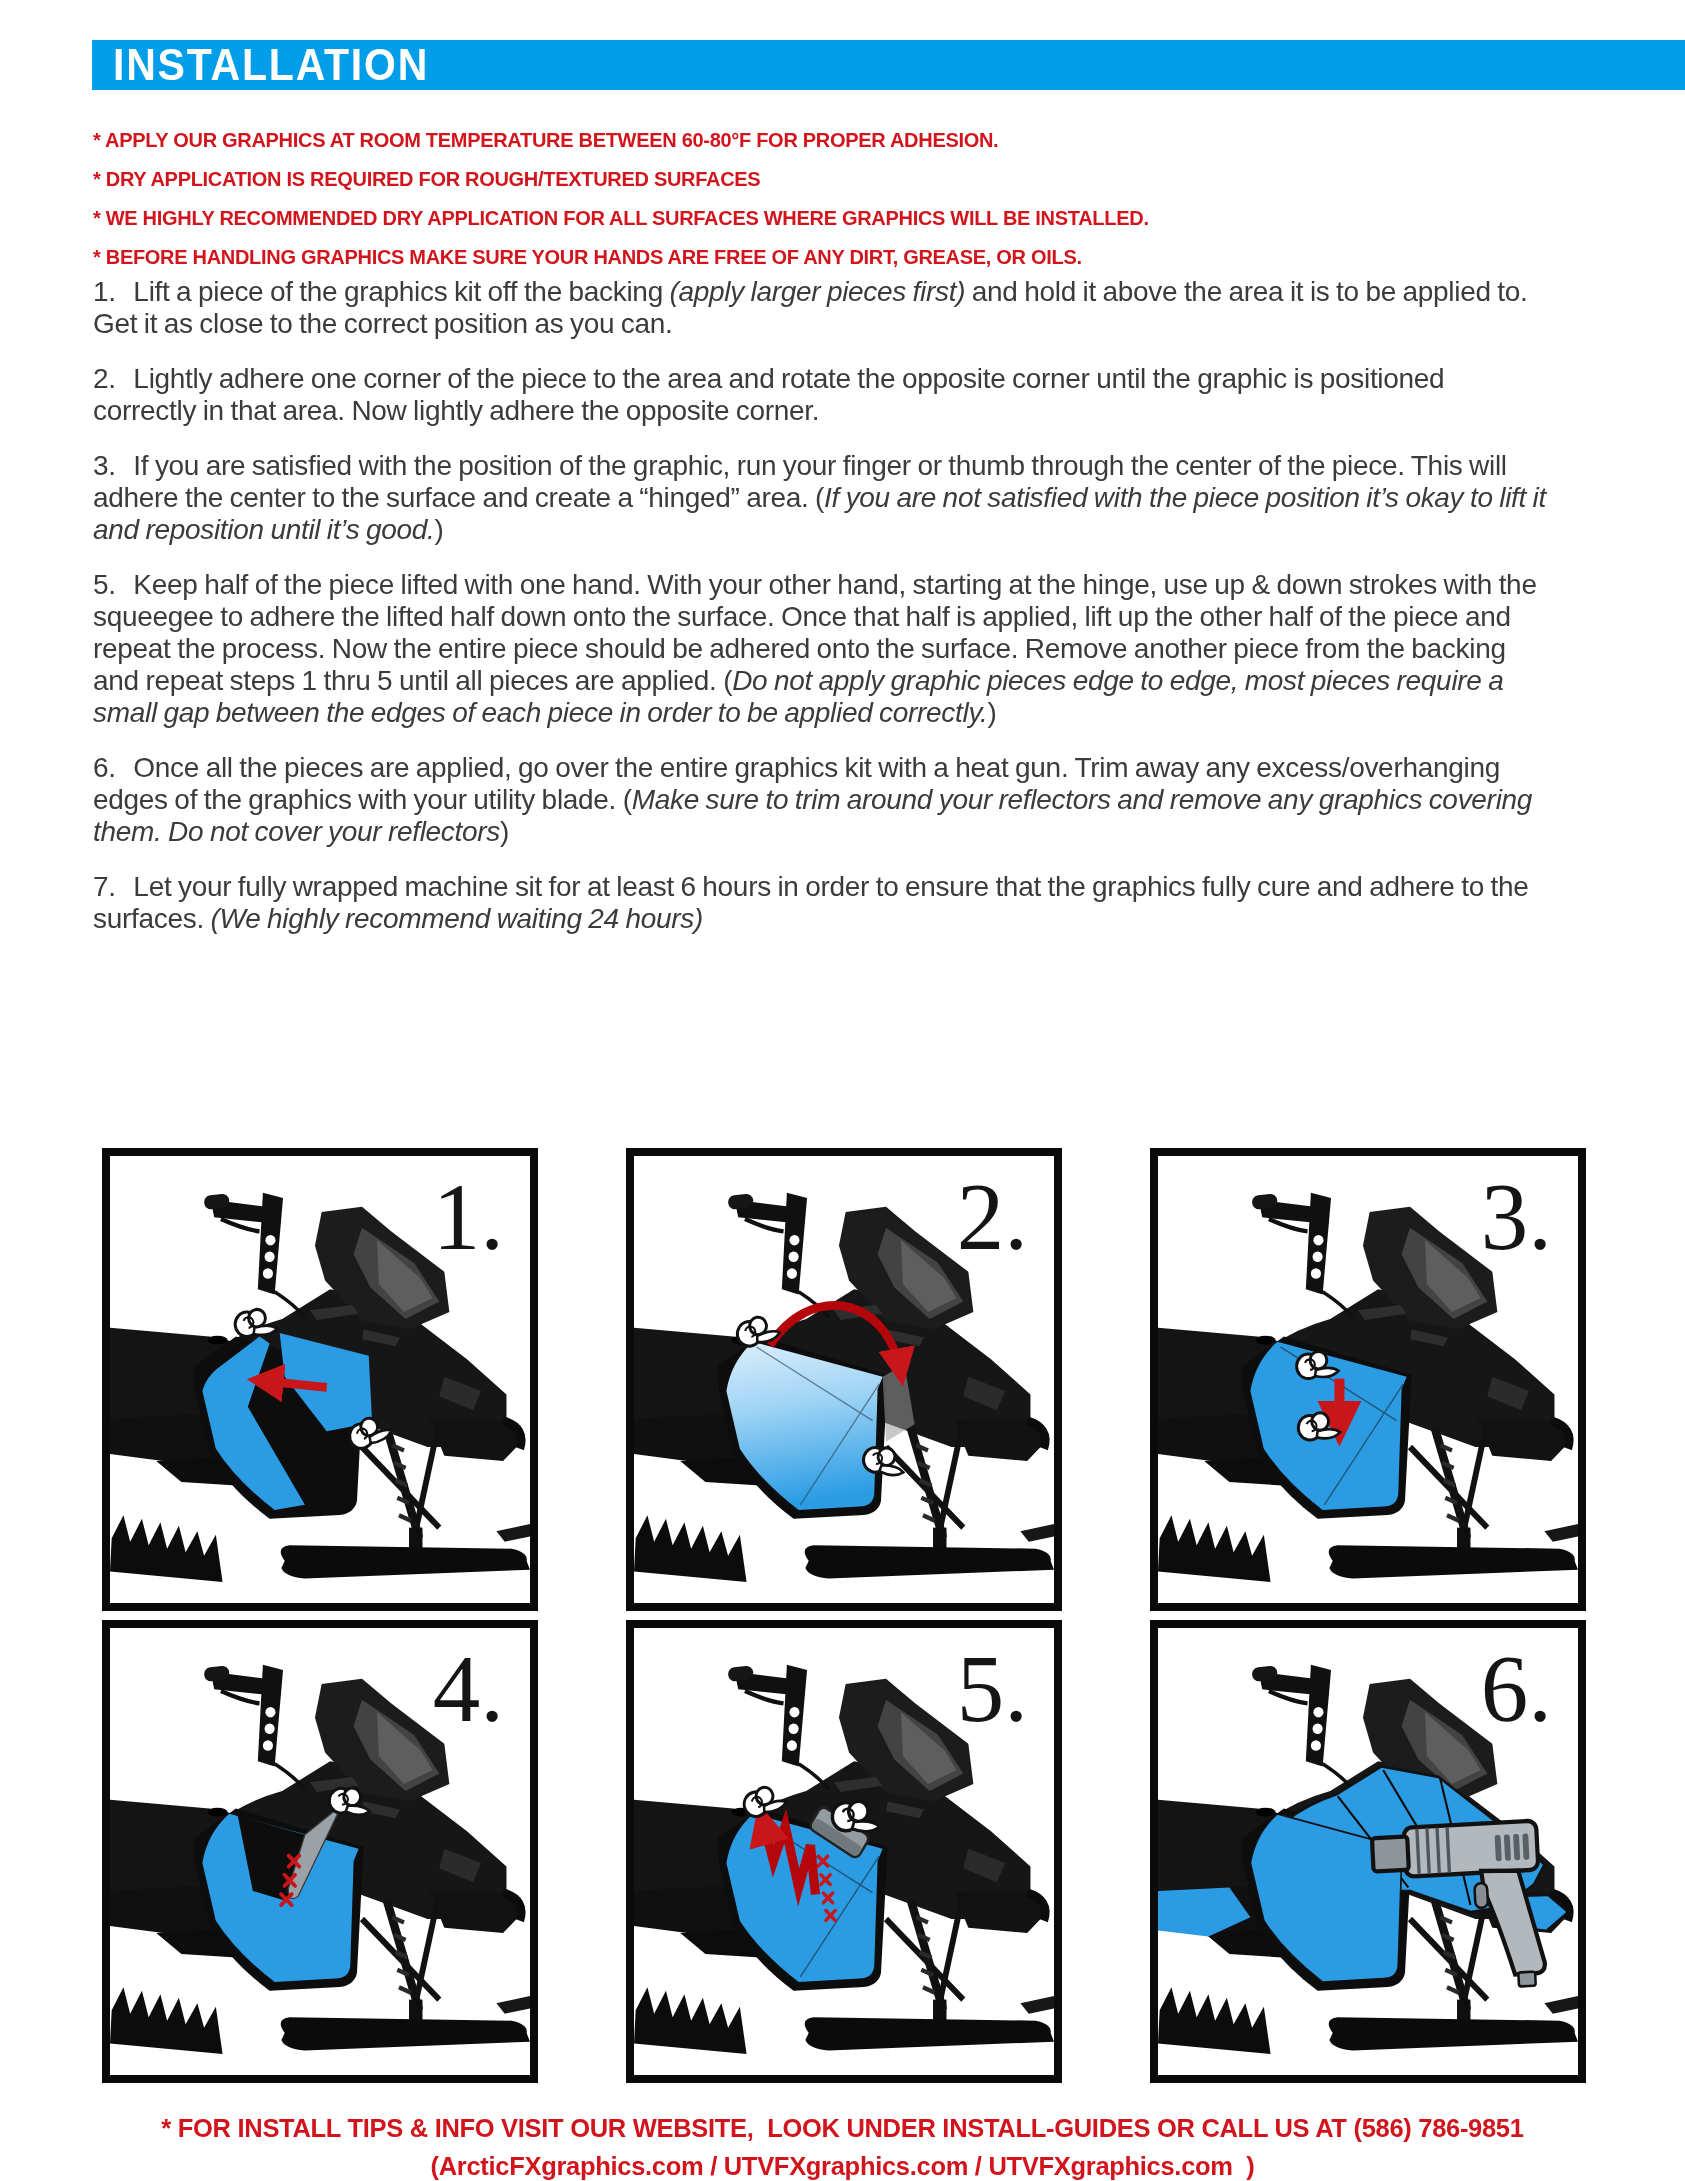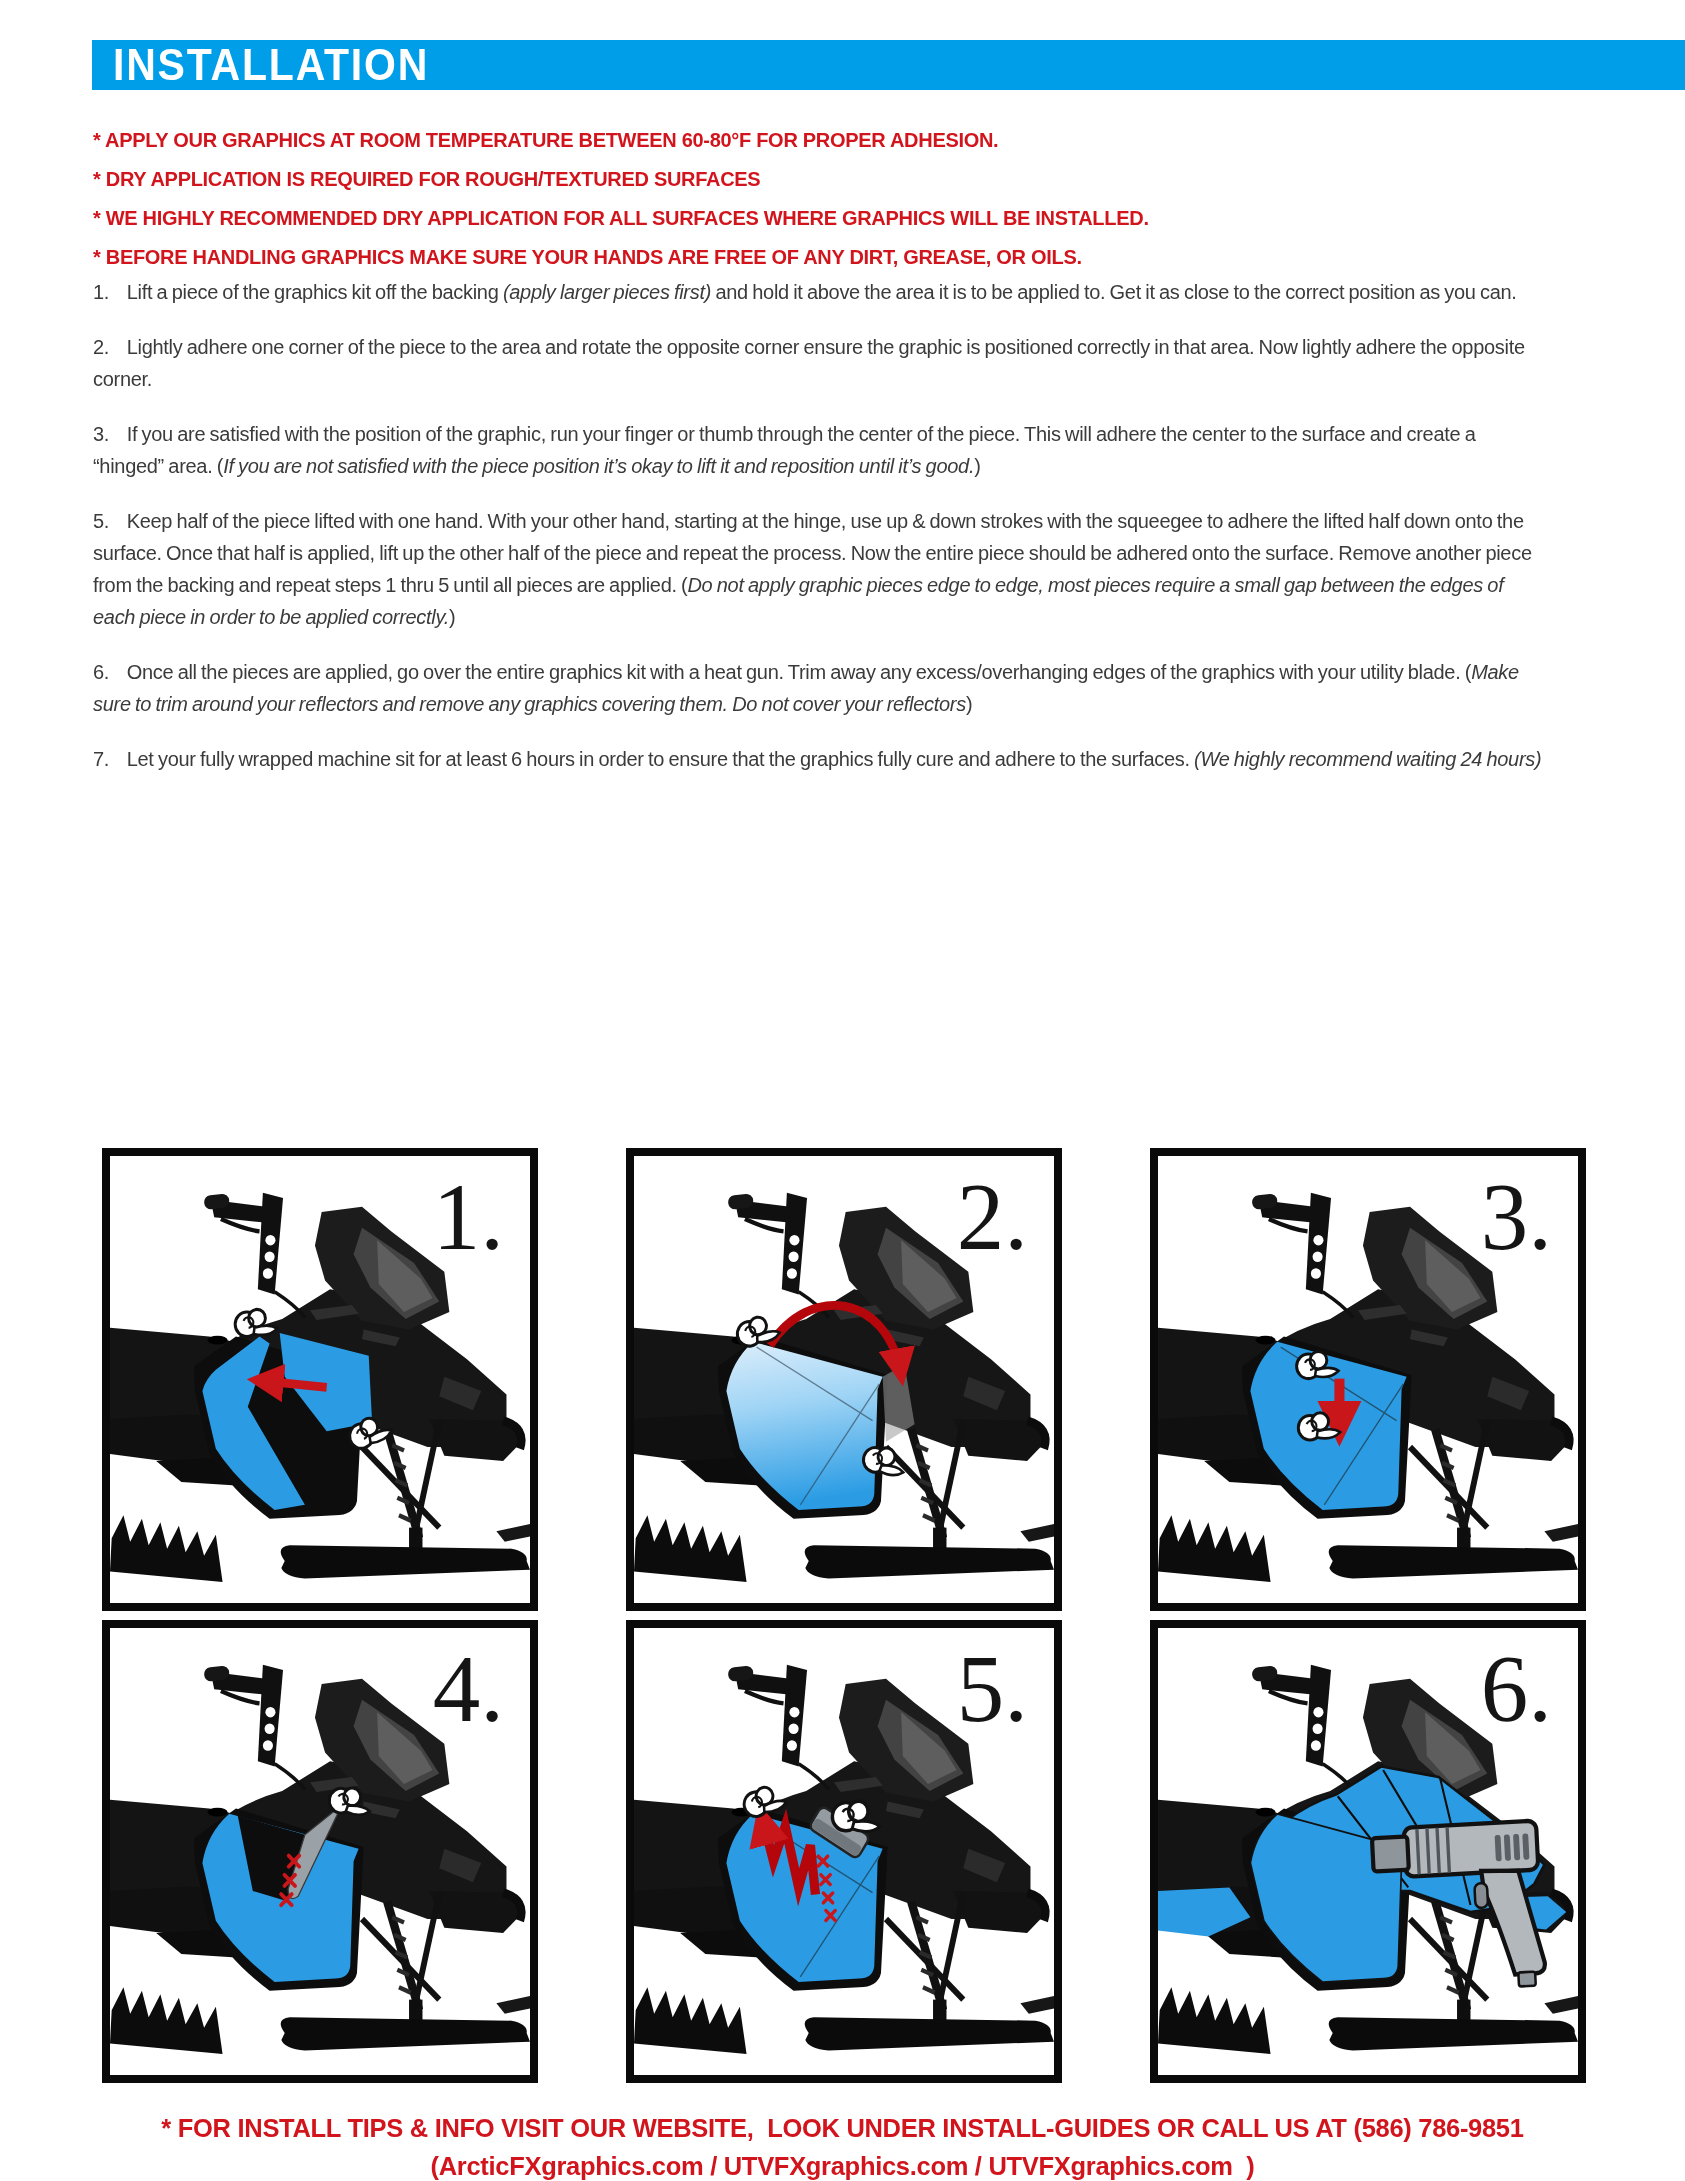--- a/index.html
+++ b/index.html
@@ -24,21 +24,21 @@
     padding-left:21px;font-family:"Liberation Sans",sans-serif;
     transform:scaleY(1.08);transform-origin:left center;
   }
   .warnings{position:absolute;left:93px;top:121px;width:1475px;}
   .warning-line{
     color:var(--red);font-weight:700;font-size:20px;line-height:39px;
     letter-spacing:-0.3px;white-space:nowrap;
   }
   .steps{position:absolute;left:93px;top:276px;width:1453px;}
   .step{
-    font-size:20px;line-height:32px;color:var(--ink);
+    font-size:28px;line-height:32px;color:var(--ink);
     letter-spacing:-0.3px;word-spacing:-0.9px;margin-bottom:23px;
   }
   .step .step-num{margin-right:17.6px;}
   .step em{font-style:italic;}
   .panel-grid{
     position:absolute;left:102px;top:1148px;width:1484px;
     display:grid;grid-template-columns:repeat(3,436px);
     column-gap:88px;row-gap:8.8px;
   }
   .panel{
@@ -127,21 +127,21 @@
 
 <div class="warnings">
   <div class="warning-line">* APPLY OUR GRAPHICS AT ROOM TEMPERATURE BETWEEN 60-80°F FOR PROPER ADHESION.</div>
   <div class="warning-line">* DRY APPLICATION IS REQUIRED FOR ROUGH/TEXTURED SURFACES</div>
   <div class="warning-line">* WE HIGHLY RECOMMENDED DRY APPLICATION FOR ALL SURFACES WHERE GRAPHICS WILL BE INSTALLED.</div>
   <div class="warning-line">* BEFORE HANDLING GRAPHICS MAKE SURE YOUR HANDS ARE FREE OF ANY DIRT, GREASE, OR OILS.</div>
 </div>
 
 <div class="steps">
     <p class="step"><span class="step-num">1.</span><span>Lift a piece of the graphics kit off the backing </span><em>(apply larger pieces first)</em><span> and hold it above the area it is to be applied to. Get it as close to the correct position as you can.</span></p>
-    <p class="step"><span class="step-num">2.</span><span>Lightly adhere one corner of the piece to the area and rotate the opposite corner ensure the graphic is positioned correctly in that area. Now lightly adhere the opposite corner.</span></p>
+    <p class="step"><span class="step-num">2.</span><span>Lightly adhere one corner of the piece to the area and rotate the opposite corner until the graphic is positioned correctly in that area. Now lightly adhere the opposite corner.</span></p>
     <p class="step"><span class="step-num">3.</span><span>If you are satisfied with the position of the graphic, run your finger or thumb through the center of the piece. This will adhere the center to the surface and create a “hinged” area. (</span><em>If you are not satisfied with the piece position it’s okay to lift it and reposition until it’s good.</em><span>)</span></p>
     <p class="step"><span class="step-num">5.</span><span>Keep half of the piece lifted with one hand. With your other hand, starting at the hinge, use up &amp; down strokes with the squeegee to adhere the lifted half down onto the surface. Once that half is applied, lift up the other half of the piece and repeat the process. Now the entire piece should be adhered onto the surface. Remove another piece from the backing and repeat steps 1 thru 5 until all pieces are applied. (</span><em>Do not apply graphic pieces edge to edge, most pieces require a small gap between the edges of each piece in order to be applied correctly.</em><span>)</span></p>
     <p class="step"><span class="step-num">6.</span><span>Once all the pieces are applied, go over the entire graphics kit with a heat gun. Trim away any excess/overhanging edges of the graphics with your utility blade. (</span><em>Make sure to trim around your reflectors and remove any graphics covering them. Do not cover your reflectors</em><span>)</span></p>
     <p class="step"><span class="step-num">7.</span><span>Let your fully wrapped machine sit for at least 6 hours in order to ensure that the graphics fully cure and adhere to the surfaces. </span><em>(We highly recommend waiting 24 hours)</em></p>
   </div>
 
 <div class="panel-grid">
 
   <figure class="panel">
     <svg class="art" viewBox="0 0 500 510" preserveAspectRatio="none">

